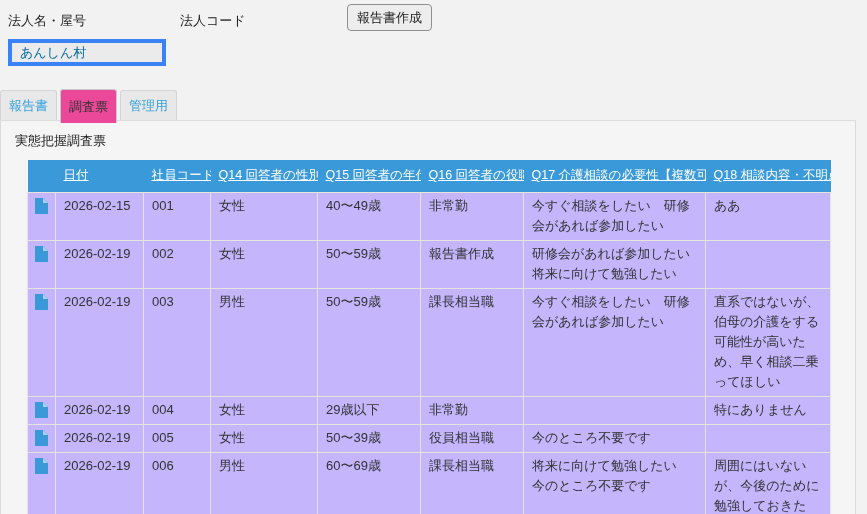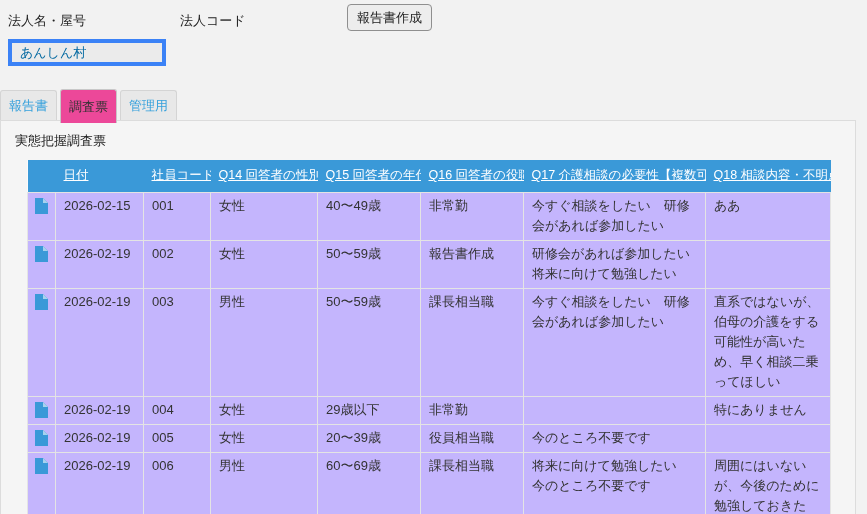--- a/index.html
+++ b/index.html
@@ -166,21 +166,21 @@
           <td>特にありません</td>
         </tr>
         <tr>
           <td class="icon-cell"><span><svg class="doc-icon" viewBox="0 0 13 16" xmlns="http://www.w3.org/2000/svg">
                 <path d="M0 0 h8 l5 5 v11 h-13 z" fill="#3a99d8"></path>
                 <path d="M8 0 l5 5 h-5 z" fill="#a7d2ee"></path>
               </svg></span></td>
           <td>2026-02-19</td>
           <td>005</td>
           <td>女性</td>
-          <td>20〜39歳</td>
+          <td>50〜39歳</td>
           <td>役員相当職</td>
           <td>今のところ不要です</td>
           <td></td>
         </tr>
         <tr>
           <td class="icon-cell"><span><svg class="doc-icon" viewBox="0 0 13 16" xmlns="http://www.w3.org/2000/svg">
                 <path d="M0 0 h8 l5 5 v11 h-13 z" fill="#3a99d8"></path>
                 <path d="M8 0 l5 5 h-5 z" fill="#a7d2ee"></path>
               </svg></span></td>
           <td>2026-02-19</td>

